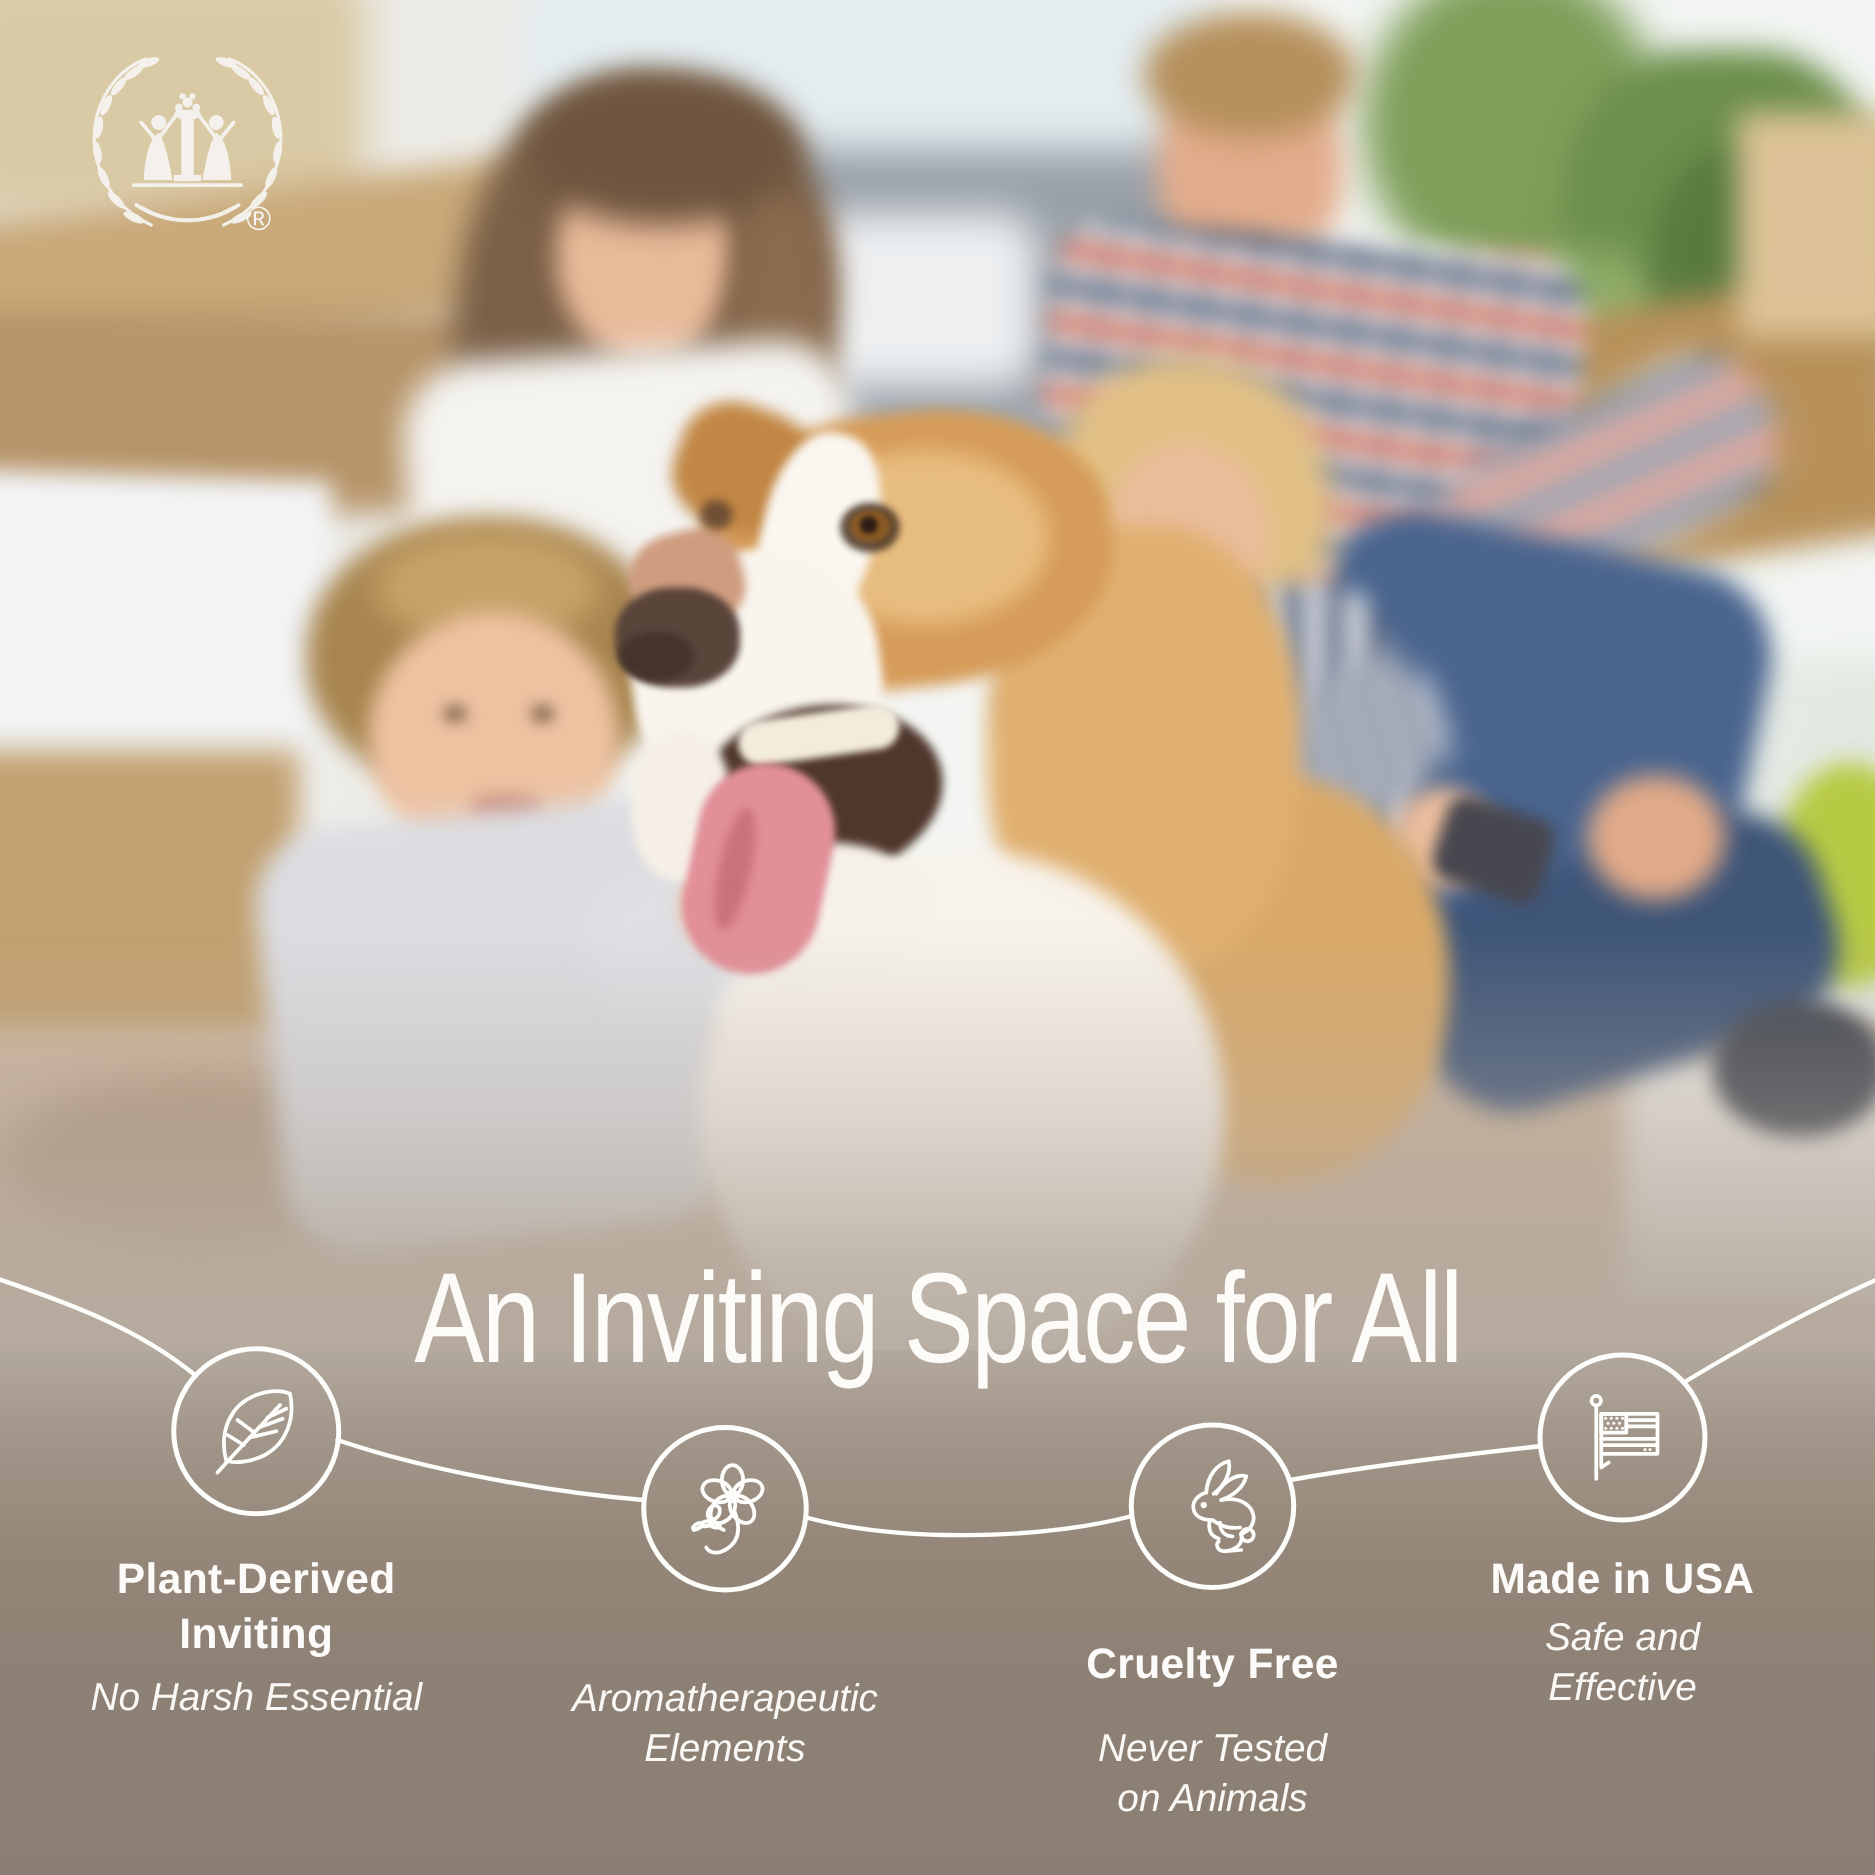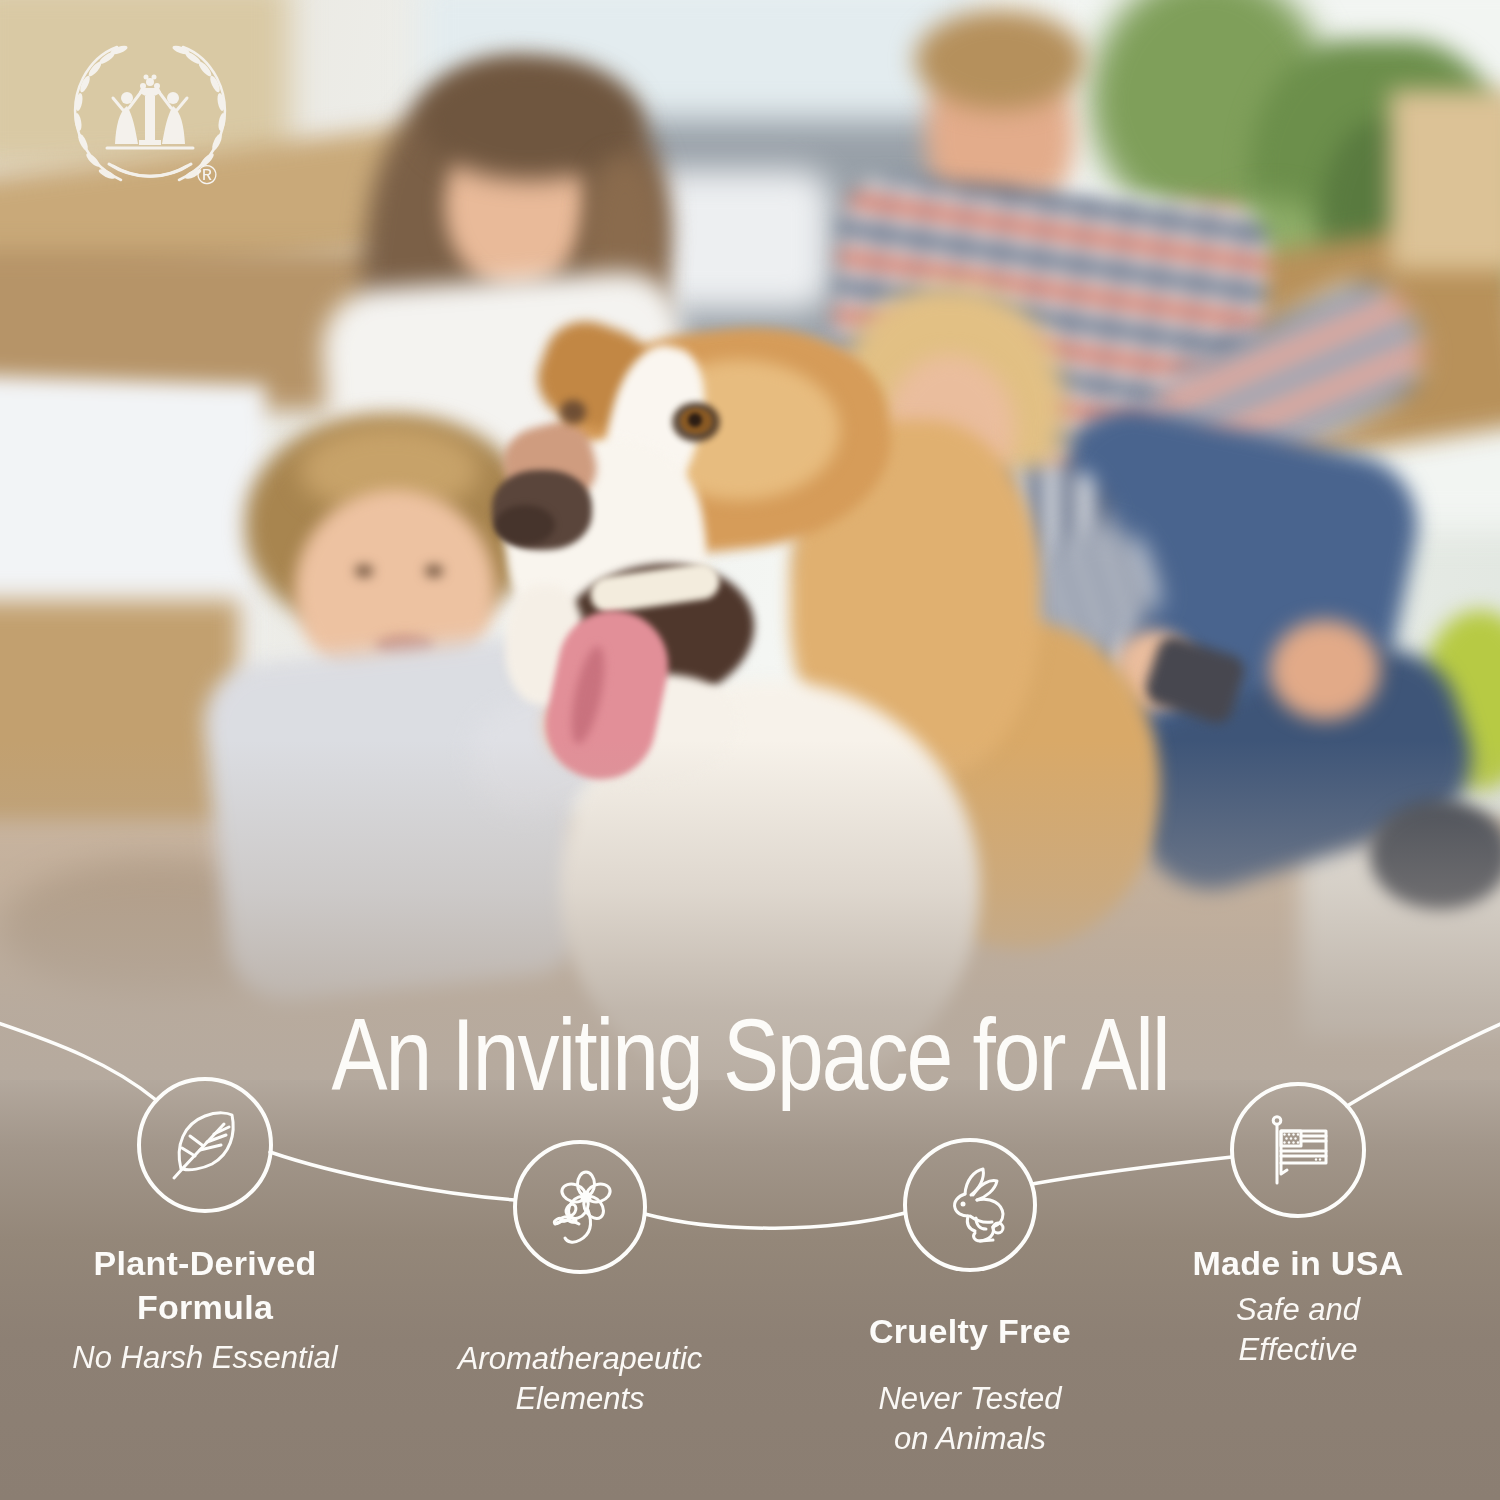--- a/index.html
+++ b/index.html
@@ -245,21 +245,21 @@
         <path d="M 132 144 C 108 158 78 158 54 142"></path>
       </g>
     </svg>
     <span class="reg">®</span>
   </div>
 
   <h1 class="headline">An Inviting Space for All</h1>
 
   <div class="feature c1">
     <div class="f-title">Plant-Derived
-Formula</div>
+Inviting</div>
     <div class="f-sub">No Harsh Essential</div>
   </div>
   <div class="feature c2">
     <div class="f-sub">Aromatherapeutic
 Elements</div>
   </div>
   <div class="feature c4">
     <div class="f-title">Made in USA</div>
     <div class="f-sub">Safe and
 Effective</div>

